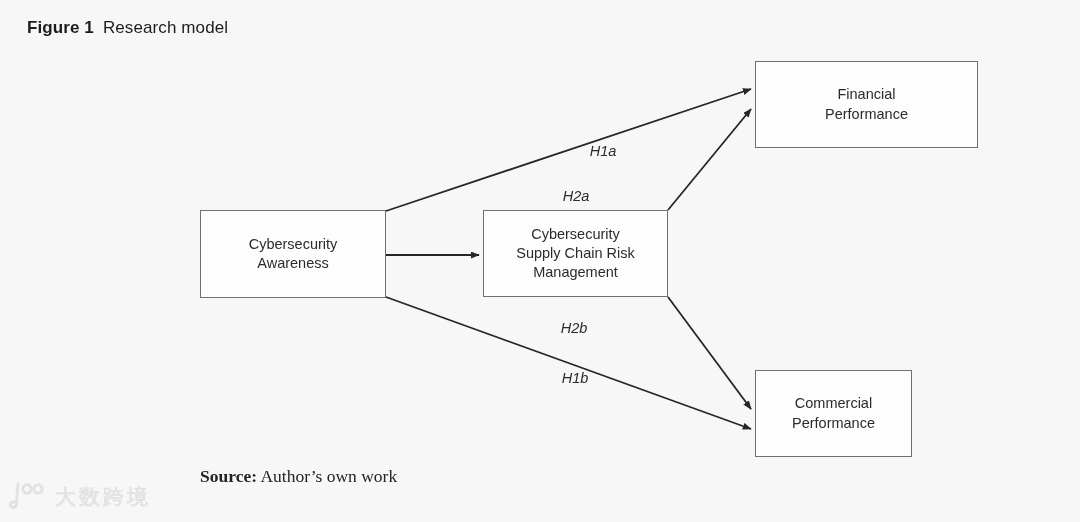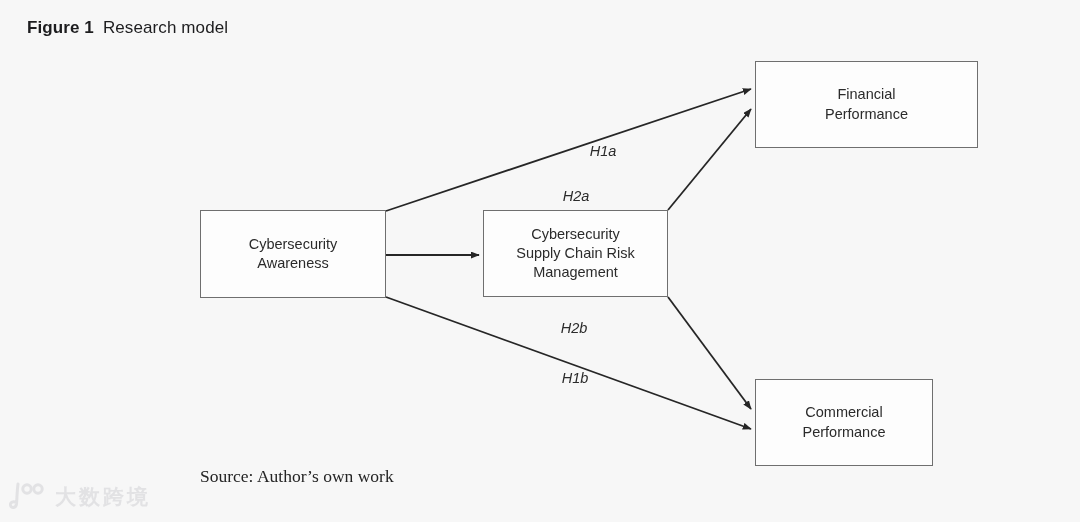--- a/index.html
+++ b/index.html
@@ -40,21 +40,21 @@
     justify-content: center;
     text-align: center;
     font-size: 14.5px;
     line-height: 1.32;
     color: #2b2b2b;
     white-space: pre-line;
   }
   .node-ca   { left: 200px; top: 210px; width: 186px; height: 88px; }
   .node-scrm { left: 483px; top: 210px; width: 185px; height: 87px; }
   .node-fin  { left: 755px; top:  61px; width: 223px; height: 87px; }
-  .node-com  { left: 755px; top: 370px; width: 178px; height: 87px; margin-top: 9px; }
+  .node-com  { left: 755px; top: 370px; width: 157px; height: 87px; }
 
   .edge-label {
     position: absolute;
     transform: translate(-50%, -50%);
     font-style: italic;
     font-size: 14.5px;
     color: #2b2b2b;
     white-space: nowrap;
   }
   .lbl-h1a { left: 571px; top: 151px; margin-left: 32px; }
@@ -62,21 +62,21 @@
   .lbl-h2b { left: 574px; top: 328px; }
   .lbl-h1b { left: 575px; top: 378px; }
 
   .source-line {
     position: absolute;
     left: 200px; top: 466px;
     font-family: "Liberation Serif", serif;
     font-size: 17.5px;
     color: #242424;
   }
-  .source-line .src-label { font-weight: 400; }
+  .source-line .src-label { font-weight: 700; }
 
   .watermark {
     position: absolute;
     left: 8px; top: 481px;
     display: flex;
     align-items: center;
     gap: 7px;
     color: #e2e2e4;
     user-select: none;
   }

